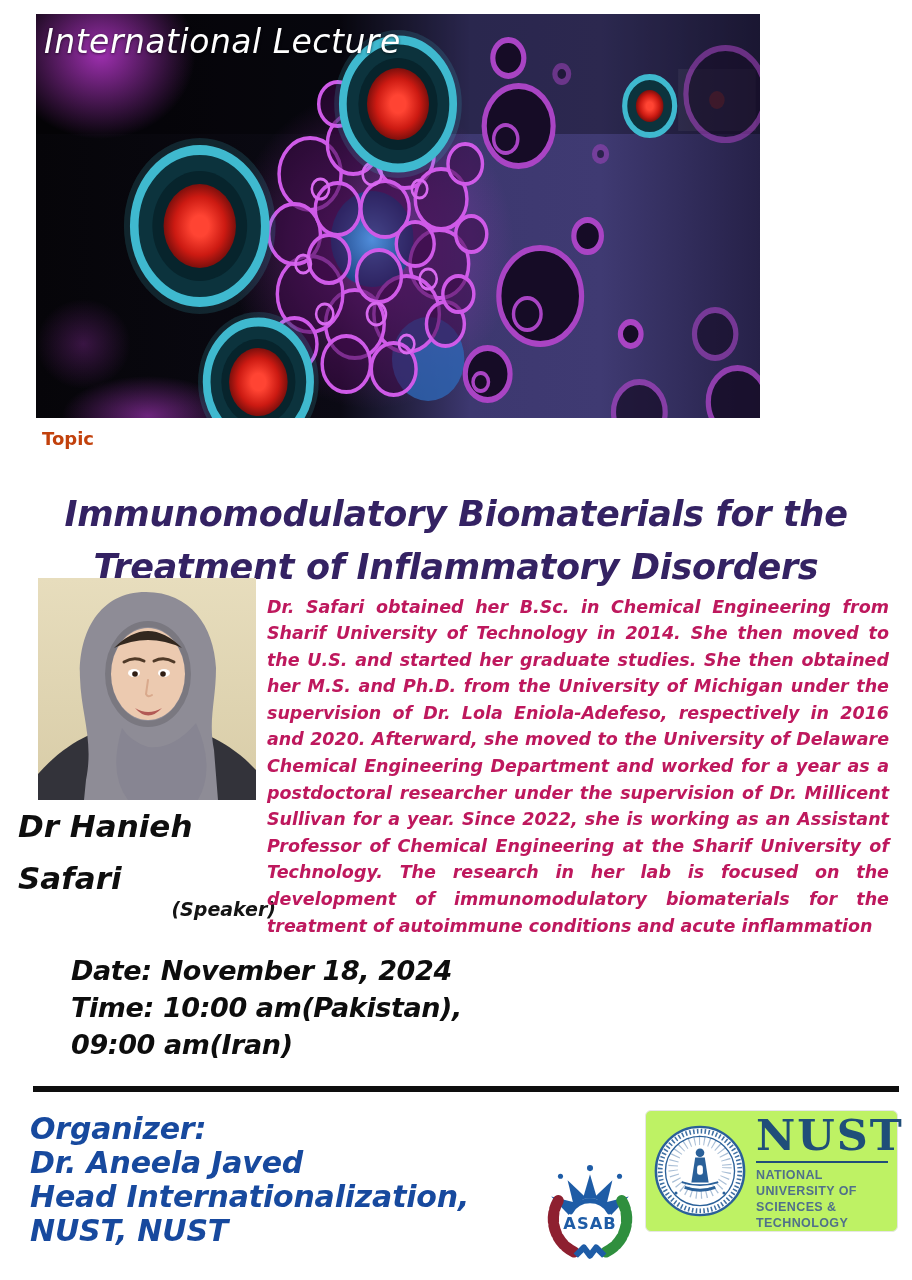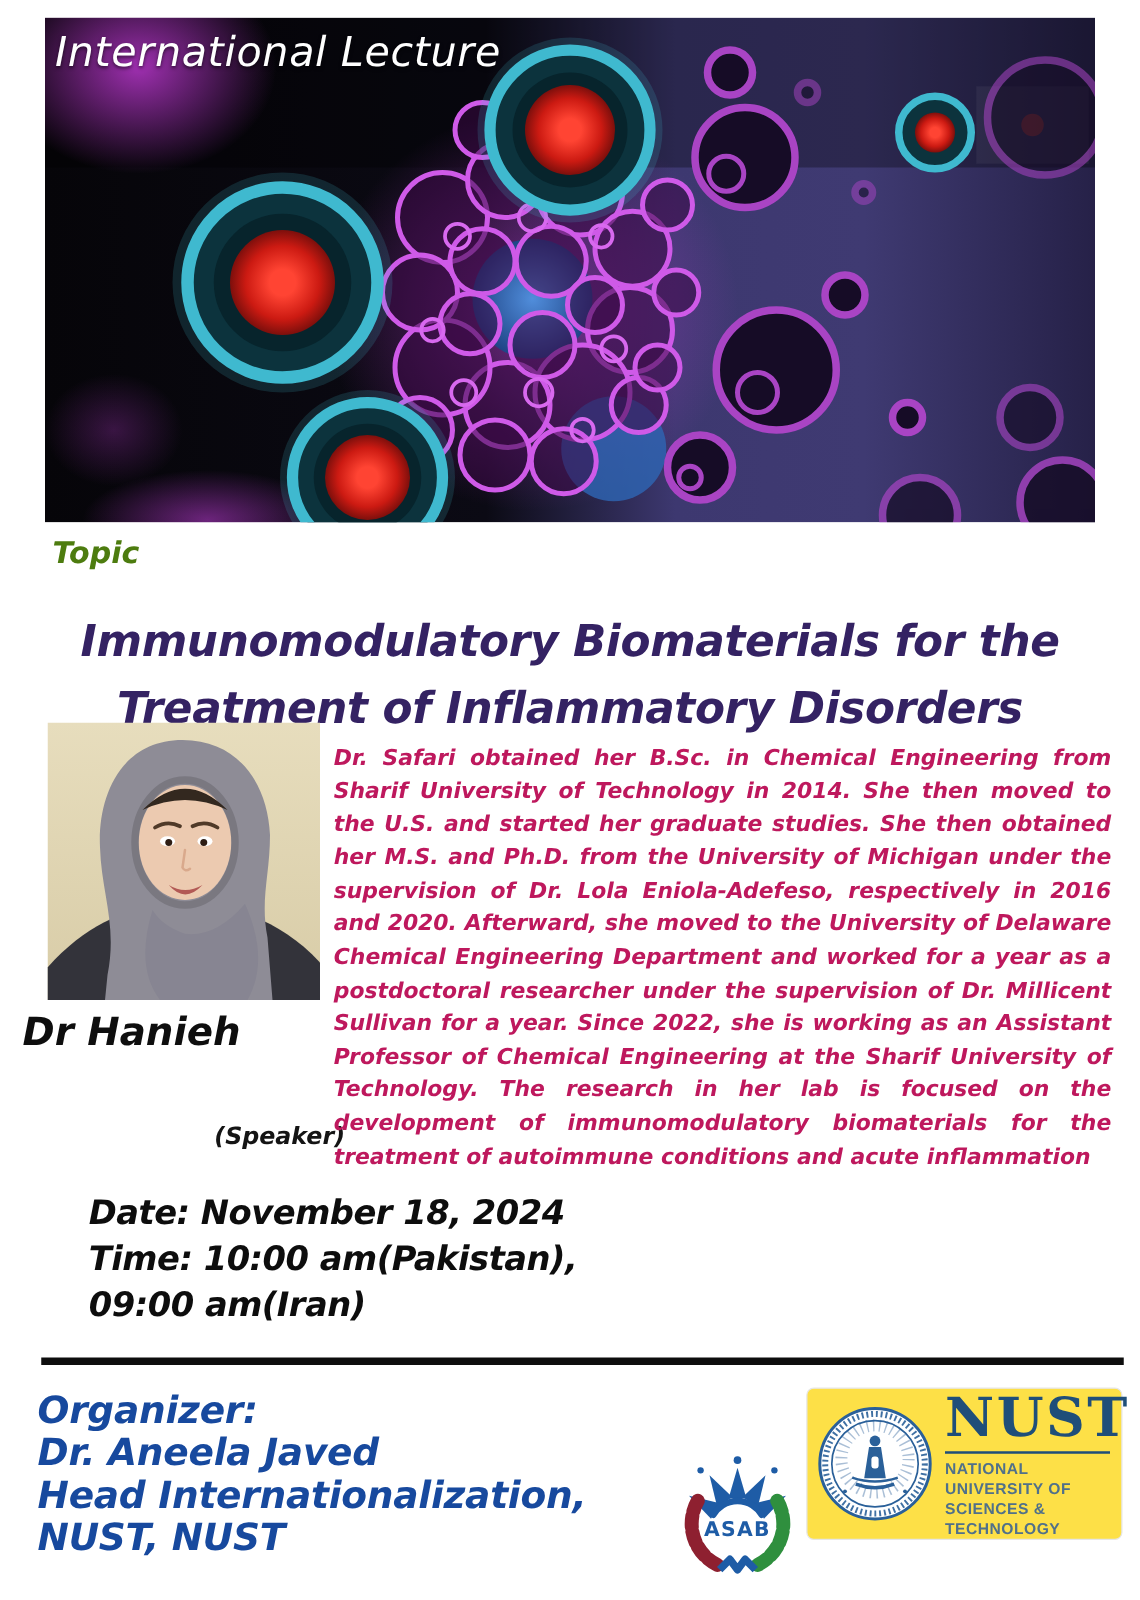--- a/index.html
+++ b/index.html
@@ -2,31 +2,31 @@
 <html><head>
 <meta charset="utf-8">
 <style>
   html,body{margin:0;padding:0;background:#888;}
   .poster{
     position:relative;width:912px;height:1280px;background:#ffffff;
     margin:0 auto;overflow:hidden;
     font-family:"DejaVu Sans",sans-serif;
   }
   
-  .banner{position:absolute;left:36px;top:14px;width:840px;height:404px;overflow:hidden;}
+  .banner{position:absolute;left:36px;top:14px;width:724px;height:404px;overflow:hidden;}
   .banner svg{display:block;width:100%;height:100%;}
   .banner-title{
     position:absolute;left:8px;top:8px;
     font-style:italic;font-weight:normal;font-size:33px;color:#ffffff;
     letter-spacing:0.5px; text-shadow:0 1px 3px rgba(0,0,0,.6);
   }
   
   .topic-label{
     position:absolute;left:42px;top:428px;
-    font-size:24px;font-weight:bold;font-style:italic;color:#4d7c0f;
+    font-size:18px;font-weight:bold;color:#c2410c;
   }
   .lecture-title{
     position:absolute;left:16px;top:460px;width:880px;text-align:center;
     font-size:35px;line-height:53px;font-weight:bold;font-style:italic;
     color:#342263;letter-spacing:-0.3px;margin-top:28px;
   }
   
   .speaker-photo{position:absolute;left:38px;top:578px;width:218px;height:222px;}
   .speaker-photo svg{display:block;width:100%;height:100%;}
   .speaker-name{
@@ -54,21 +54,21 @@
   
   .organizer{
     position:absolute;left:30px;top:1112px;width:510px;
     font-size:30px;line-height:34px;font-weight:bold;font-style:italic;
     color:#17499e;letter-spacing:-0.2px;
   }
   .asab-logo{position:absolute;left:538px;top:1162px;width:104px;height:112px;}
   .asab-logo svg{display:block;width:100%;height:100%;}
   .nust-card{
     position:absolute;left:645px;top:1110px;width:253px;height:122px;
-    border:1px solid #e6e6e6;border-radius:6px;background:#fde047;
+    border:1px solid #e6e6e6;border-radius:6px;background:#bef264;
     display:flex;align-items:center;gap:8px;padding:4px 6px;box-sizing:border-box;
   }
   .nust-seal{width:96px;height:96px;flex:0 0 auto;}
   .nust-wordmark-block{flex:1;display:flex;flex-direction:column;align-items:flex-start;}
   .nust-wordmark{
     font-family:"DejaVu Serif",serif;font-weight:bold;font-size:43px;line-height:46px;
     color:#1f4e79;letter-spacing:2px;
   }
   .nust-rule{width:132px;height:2px;background:#1f4e79;margin:3px 0 4px 0;}
   .nust-subtitle{
@@ -241,20 +241,21 @@
       <ellipse cx="126" cy="95" rx="6" ry="4" fill="#ffffff"></ellipse>
       <circle cx="97" cy="96" r="2.8" fill="#2e1d14"></circle>
       <circle cx="125" cy="96" r="2.8" fill="#2e1d14"></circle>
 
       <path d="M110 102 L108 116 Q110 120 114 117" stroke="#d9a98c" stroke-width="2" fill="none" stroke-linecap="round"></path>
       <path d="M97 130 Q110 138 124 130 Q110 145 97 130 Z" fill="#b25955"></path>
     </svg>
   </div>
   <div class="speaker-name">
     <div>Dr Hanieh</div>
+    <div>Safari</div>
   </div>
   <div class="speaker-role">(Speaker)</div>
 
   <p class="bio">Dr. Safari obtained her B.Sc. in Chemical Engineering from Sharif University of Technology in 2014. She then moved to the U.S. and started her graduate studies. She then obtained her M.S. and Ph.D. from the University of Michigan under the supervision of Dr. Lola Eniola-Adefeso, respectively in 2016 and 2020. Afterward, she moved to the University of Delaware Chemical Engineering Department and worked for a year as a postdoctoral researcher under the supervision of Dr. Millicent Sullivan for a year. Since 2022, she is working as an Assistant Professor of Chemical Engineering at the Sharif University of Technology. The research in her lab is focused on the development of immunomodulatory biomaterials for the treatment of autoimmune conditions and acute inflammation</p>
 
   <div class="schedule">
     <div>Date: November 18, 2024</div>
     <div>Time: 10:00 am(Pakistan),</div>
     <div>09:00 am(Iran)</div>
   </div>

